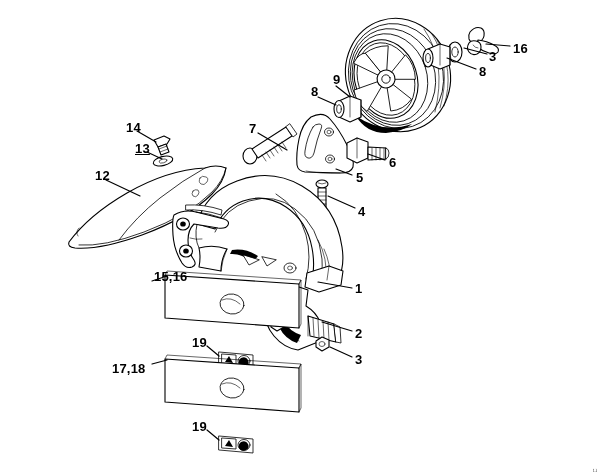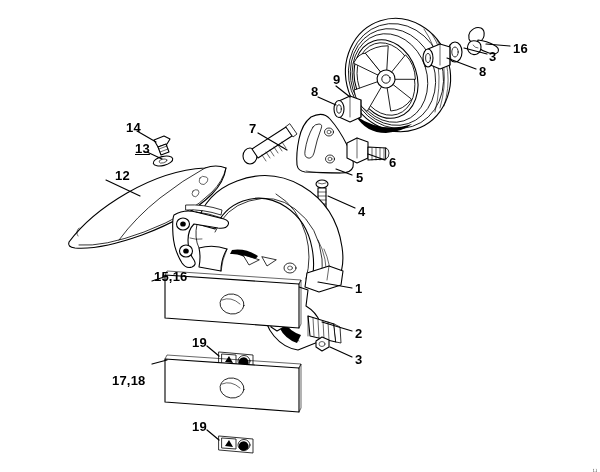--- a/index.html
+++ b/index.html
@@ -290,23 +290,23 @@
   <div class="callout-label" style="left:355px; top:353px;">3</div>
   <div class="callout-label" style="left:358px; top:205px;">4</div>
   <div class="callout-label" style="left:356px; top:171px;">5</div>
   <div class="callout-label" style="left:389px; top:156px;">6</div>
   <div class="callout-label" style="left:249px; top:122px;">7</div>
   <div class="callout-label" style="left:311px; top:85px;">8</div>
   <div class="callout-label" style="left:333px; top:73px;">9</div>
   <div class="callout-label" style="left:479px; top:65px;">8</div>
   <div class="callout-label" style="left:489px; top:50px;">3</div>
   <div class="callout-label" style="left:513px; top:42px;">16</div>
-  <div class="callout-label" style="left:95px; top:169px;margin-left:20px;">12</div>
+  <div class="callout-label" style="left:95px; top:169px;">12</div>
   <div class="callout-label" style="left:135px; top:142px;text-decoration:underline;">13</div>
   <div class="callout-label" style="left:126px; top:121px;">14</div>
   <div class="callout-label" style="left:112px; top:270px;margin-left:42px;">15,16</div>
-  <div class="callout-label" style="left:112px; top:374px;">17,18</div>
+  <div class="callout-label" style="left:112px; top:362px;">17,18</div>
   <div class="callout-label" style="left:192px; top:336px;">19</div>
   <div class="callout-label" style="left:192px; top:420px;">19</div>
 
   <div class="code-stamp">0367ET008.SC</div>
 
 </div>
 
 </body></html>

